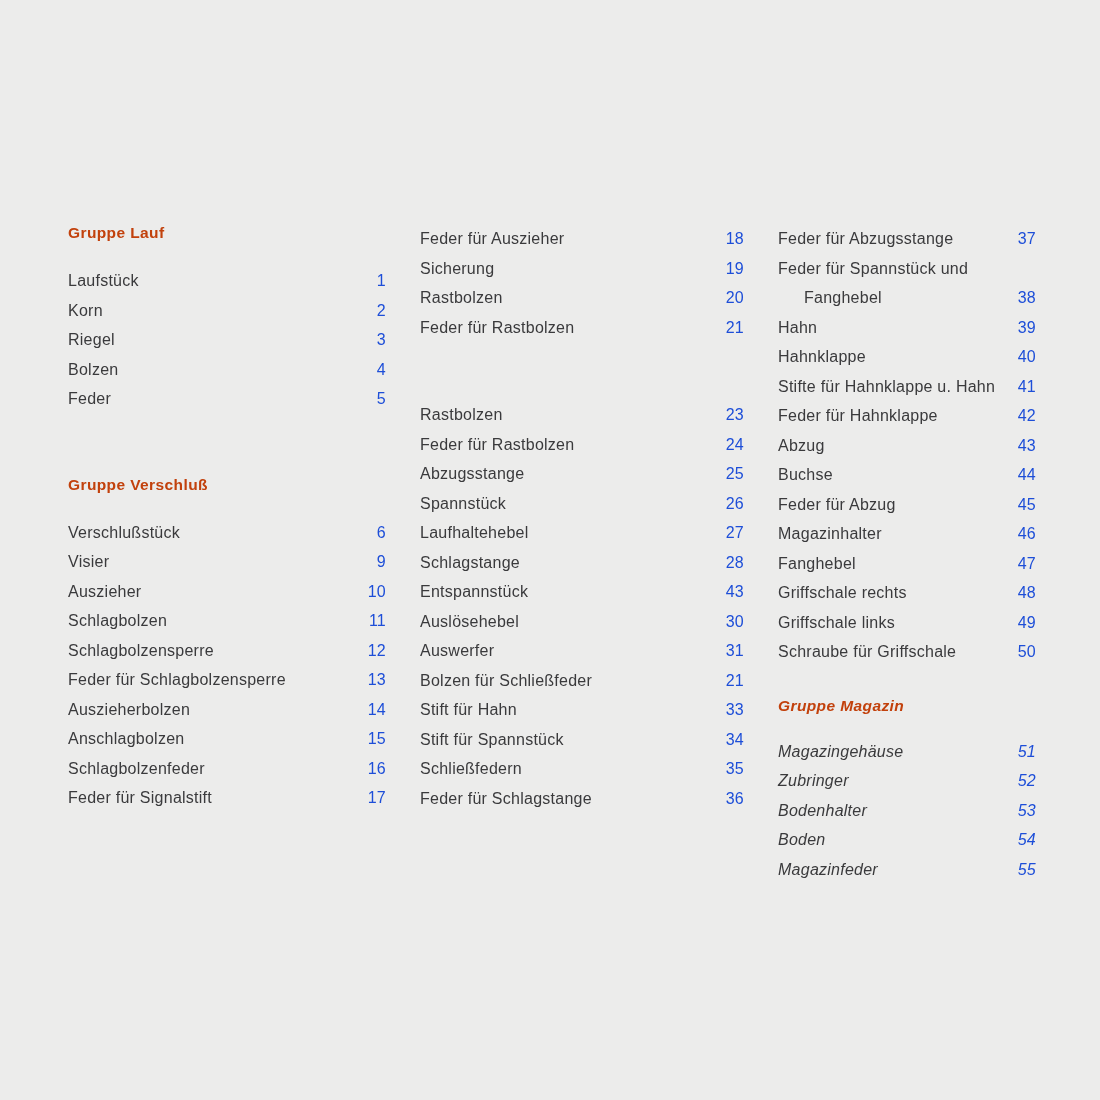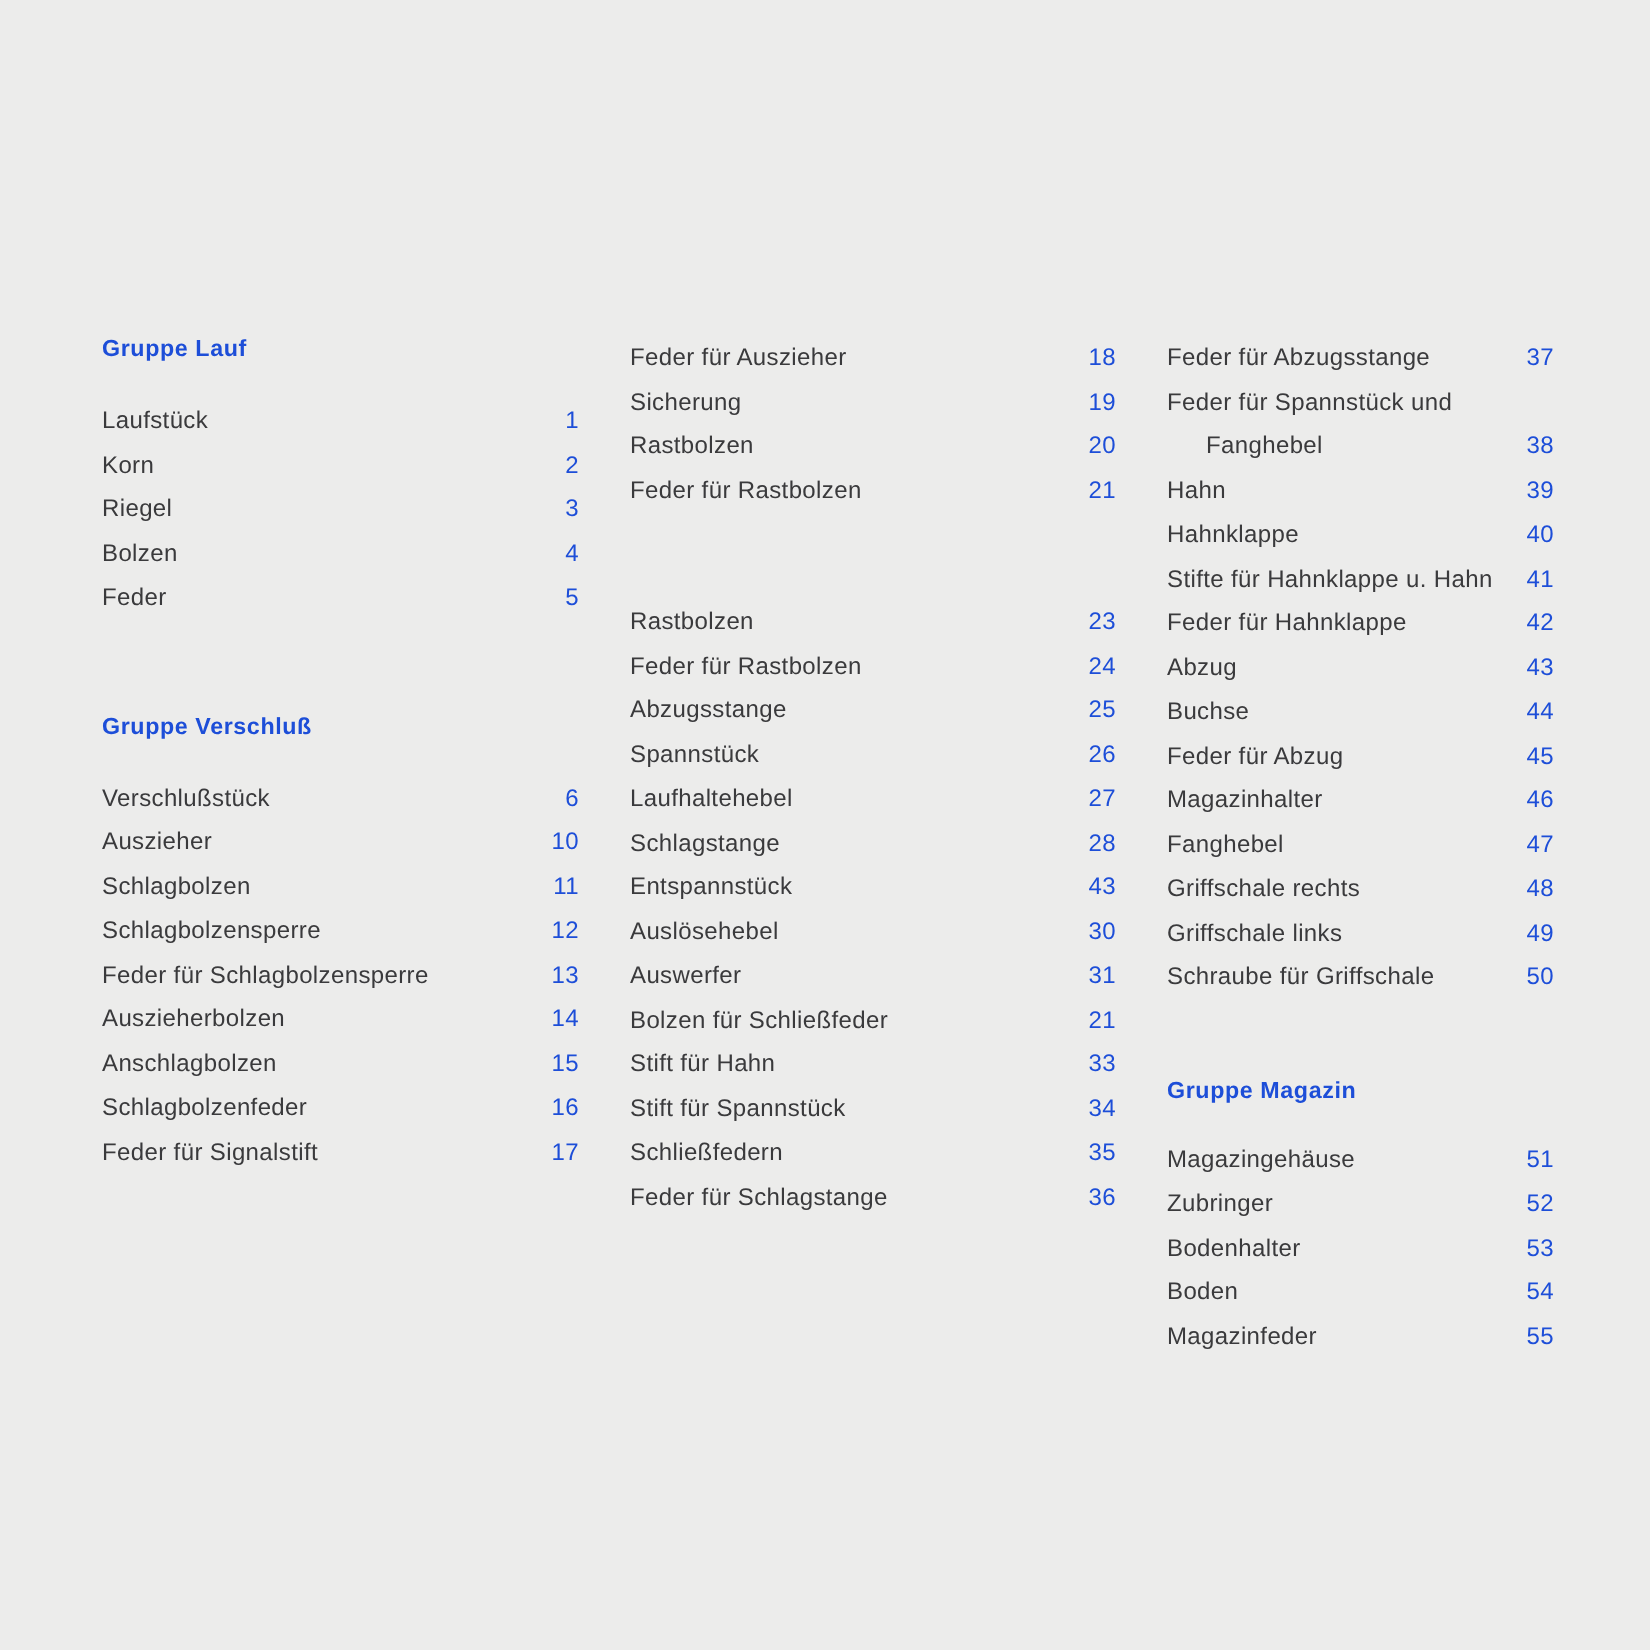--- a/index.html
+++ b/index.html
@@ -32,21 +32,21 @@
     box-sizing: border-box;
   }
   .column.col-1 { width: 352px; padding-right: 34px; }
   .column.col-2 { width: 358px; padding-right: 34px; }
   .column.col-3 { width: 258px; }
 
   .group-title {
     font-size: 15.5px;
     font-weight: bold;
     letter-spacing: 0.4px;
-    color: #1d4ed8;
+    color: #c2410c;
     margin: 0 0 24px 0;
   }
   .group {
     margin-bottom: 0;
   }
   .group + .group {
     margin-top: 62px;
   }
   .rows {
     display: block;
@@ -75,21 +75,21 @@
   }
   .wrap-line {
     display: block;
     padding-left: 26px;
   }
   
   .col-2 .row { line-height: 29.5px; }
   .col-3 .row { line-height: 29.5px; }
   .col-3 .group-title { margin-bottom: 22px; }
   .col-2 .group + .group { margin-top: 58px; }
-  .col-3 .group + .group { margin-top: 52px; }
+  .col-3 .group + .group { margin-top: 30px; font-style: italic; }
 </style>
 </head>
 <body>
 
 <div class="page">
   <div class="columns">
 
     <div class="column col-1">
       <div class="group">
         <div class="group-title">Gruppe Lauf</div>
@@ -116,20 +116,24 @@
           </div>
         </div>
       </div>
 
       <div class="group">
         <div class="group-title">Gruppe Verschluß</div>
         <div class="rows">
           <div class="row">
             <span class="label">Verschlußstück</span>
             <span class="num">6</span>
+          </div>
+          <div class="row">
+            <span class="label">Visier</span>
+            <span class="num">9</span>
           </div>
           <div class="row">
             <span class="label">Auszieher</span>
             <span class="num">10</span>
           </div>
           <div class="row">
             <span class="label">Schlagbolzen</span>
             <span class="num">11</span>
           </div>
           <div class="row">

